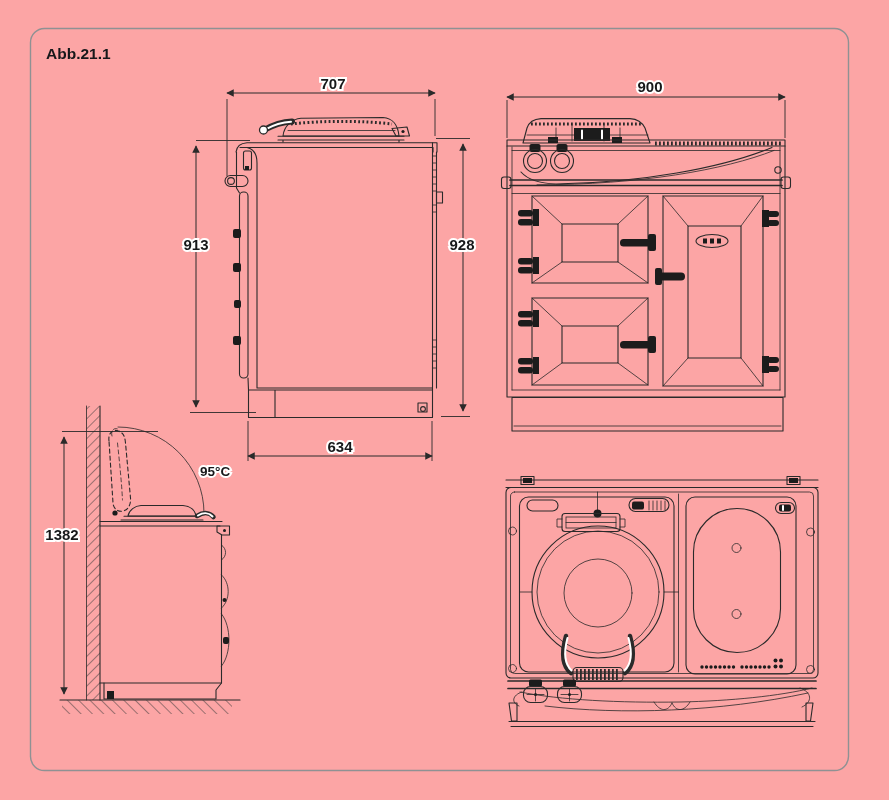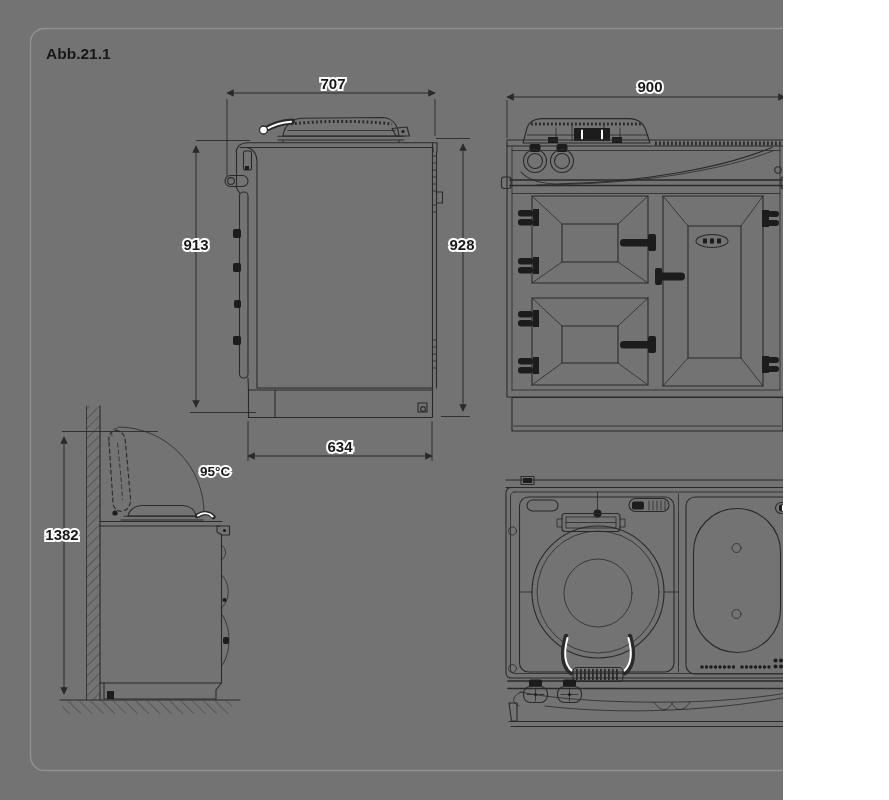--- a/index.html
+++ b/index.html
@@ -1,16 +1,16 @@
 <!DOCTYPE html>
 <html><head>
 <meta charset="utf-8">
 <style>
   html,body{margin:0;padding:0;background:#ffffff;}
-  #canvas{position:relative;width:783px;height:800px;background:#737373;overflow:hidden;
+  #canvas{position:relative;width:889px;height:800px;background:#fca5a5;overflow:hidden;
           font-family:"Liberation Sans",sans-serif;}
   svg{display:block}
   .ln{fill:none;stroke:#2a2a2a;stroke-width:1.1;stroke-linecap:round;stroke-linejoin:round}
   .lnt{fill:none;stroke:#2a2a2a;stroke-width:.8;stroke-linecap:round}
   .lnb{fill:none;stroke:#2a2a2a;stroke-width:1.7;stroke-linecap:round}
   .dk{fill:#1c1c1c;stroke:none}
   .wt{fill:none;stroke:#ffffff;stroke-width:2;stroke-linecap:round}
   .dim{fill:none;stroke:#2a2a2a;stroke-width:1}
   .ext{fill:none;stroke:#2a2a2a;stroke-width:.9}
   .dtx{font-family:"Liberation Sans",sans-serif;font-size:15px;font-weight:600;fill:#17181a;

